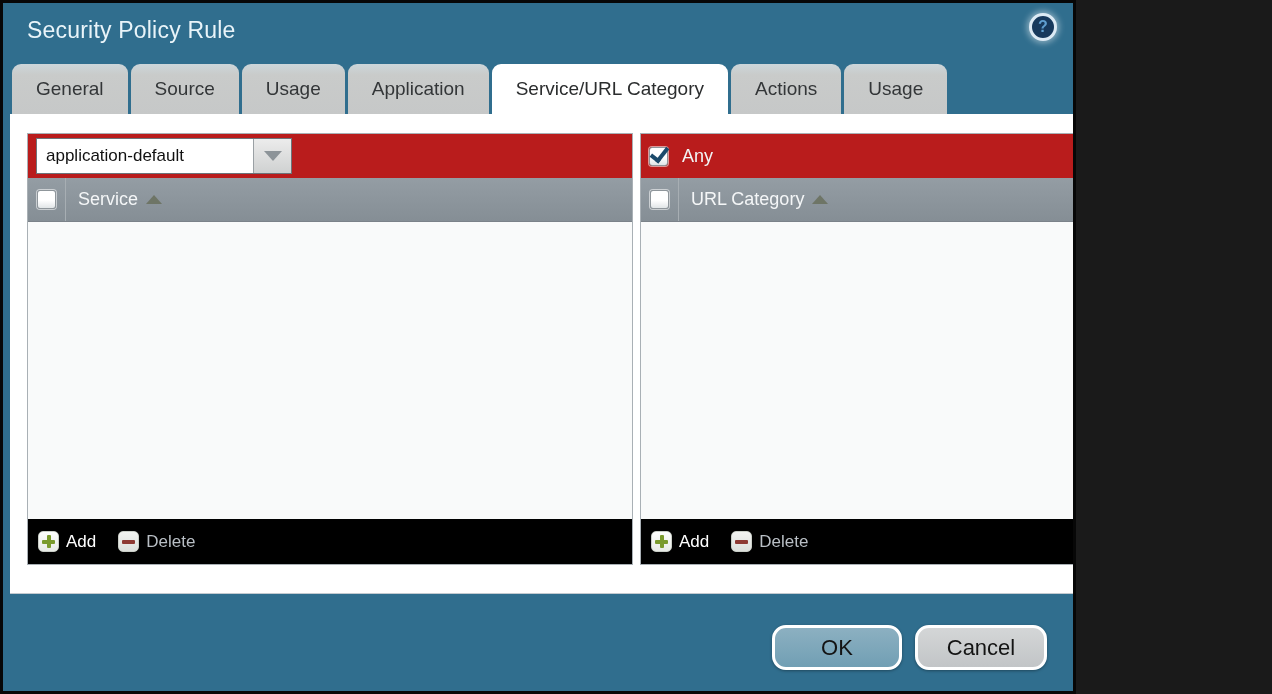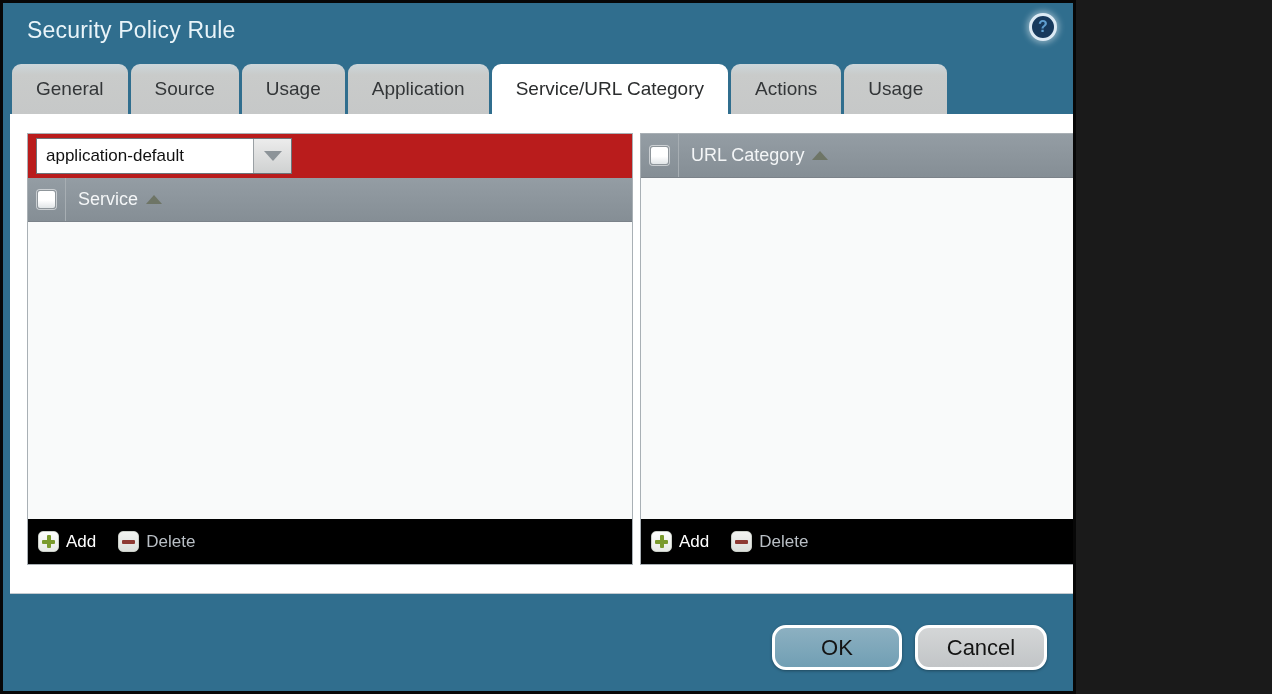--- a/index.html
+++ b/index.html
@@ -224,20 +224,24 @@
           <div class="footer-btn-label">Add</div>
         </div>
         <div class="footer-btn disabled">
           <div class="mini-icon minus-icon"></div>
           <div class="footer-btn-label">Delete</div>
         </div>
       </div>
     </div>
 
     <div class="panel panel-right">
+      <div class="panel-top">
+        <div class="cb checked"></div>
+        <div class="any-row-label">Any</div>
+      </div>
       <div class="col-header">
         <div class="cb-cell">
           <div class="cb"></div>
         </div>
         <div class="col-label">URL Category</div>
         <div class="sort-asc-icon"></div>
       </div>
       <div class="panel-body"></div>
       <div class="panel-footer">
         <div class="footer-btn">

